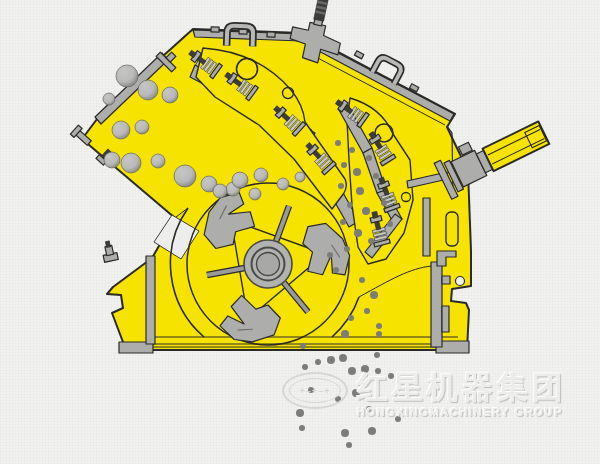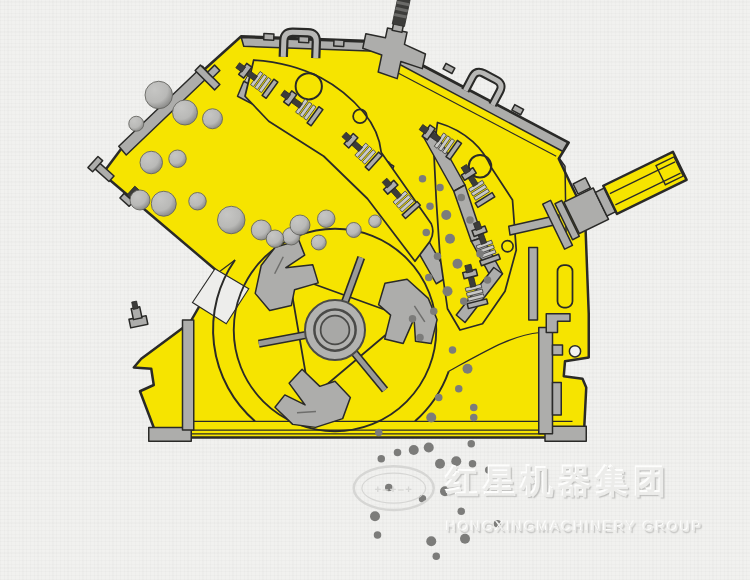--- a/index.html
+++ b/index.html
@@ -24,23 +24,23 @@
   .dust{fill:var(--dust);}
   .rock{fill:url(#rockGrad);stroke:#64645f;stroke-width:0.7;}
   .rg1{stop-color:#c6c6c4;} .rg2{stop-color:var(--rock-light);} .rg3{stop-color:var(--rock-dark);}
   .hub-ring{fill:none;stroke:#4a4a48;stroke-width:2;}
   .watermark{position:absolute;left:282px;top:372px;display:flex;align-items:flex-start;gap:9px;user-select:none;}
   .wm-logo{width:62px;height:33px;border:2px solid var(--watermark);border-radius:50%;
     display:flex;align-items:center;justify-content:center;background:transparent;}
   .wm-logo-inner{width:50px;height:23px;border:1px solid var(--watermark);border-radius:50%;
     display:flex;align-items:center;justify-content:center;color:var(--watermark);
     font-size:9px;font-weight:bold;letter-spacing:1px;}
-  .wm-cn{font-size:26px;font-weight:bold;letter-spacing:4px;line-height:1;color:#ececea;
+  .wm-cn{font-size:31px;font-weight:bold;letter-spacing:4px;line-height:1;color:#ececea;
     text-shadow:-1px -1px 0 #fdfdfc,1px 1px 1px #bdbdbb;white-space:nowrap;}
-  .wm-en{margin-top:18px;font-size:11px;font-weight:normal;letter-spacing:1.6px;color:#ececea;
+  .wm-en{margin-top:3px;font-size:11px;font-weight:bold;letter-spacing:1.6px;color:#ececea;
     text-shadow:-1px -1px 0 #fdfdfc,1px 1px 1px #bdbdbb;white-space:nowrap;}
 </style>
 </head>
 <body>
 
 <div class="stage">
   <svg width="600" height="464" viewBox="0 0 600 464" xmlns="http://www.w3.org/2000/svg" xmlns:xlink="http://www.w3.org/1999/xlink">
     <defs>
       <radialGradient id="rockGrad" cx="0.35" cy="0.3" r="0.85">
         <stop offset="0" class="rg1"></stop>

